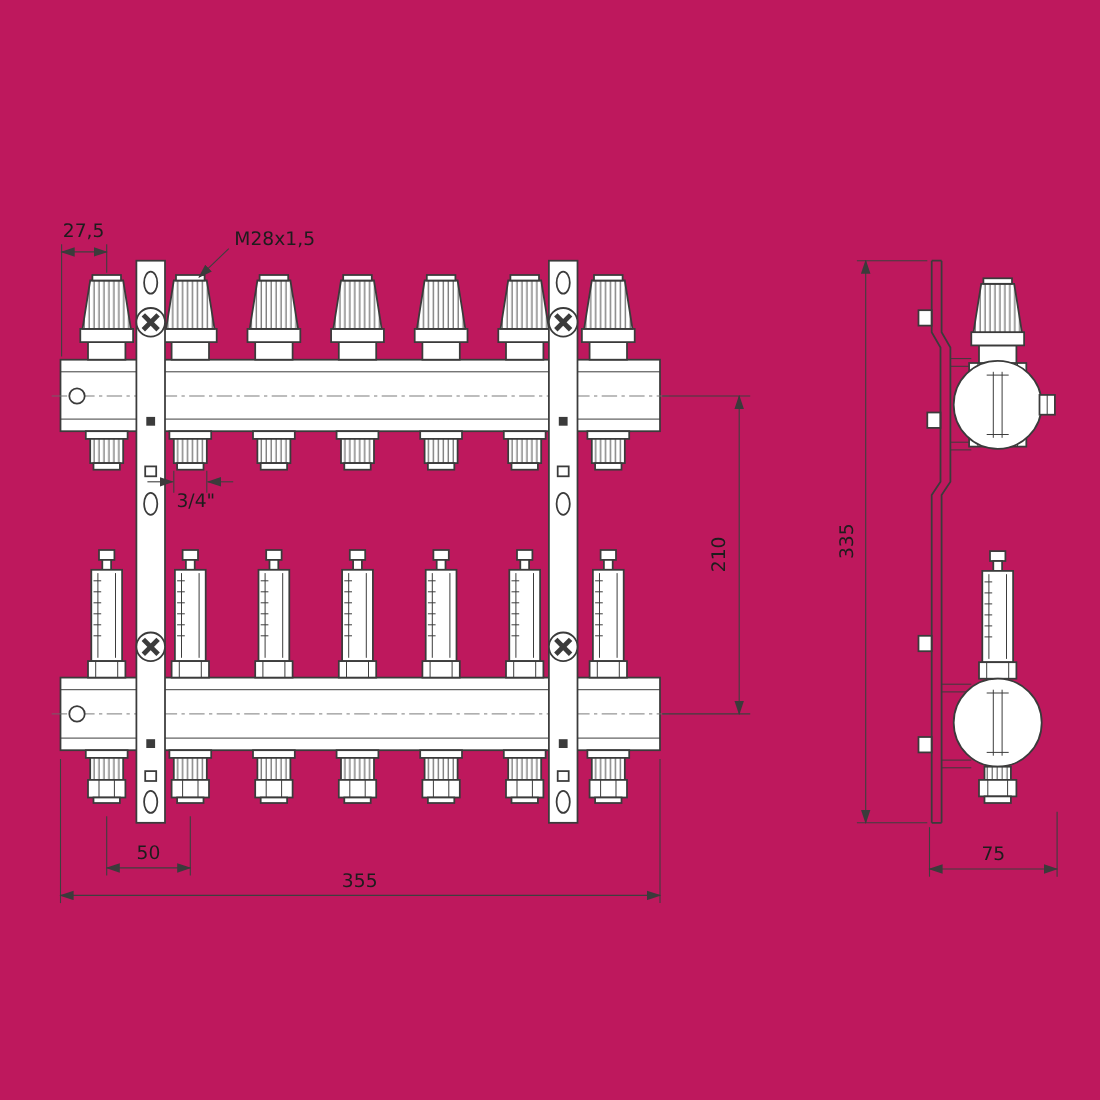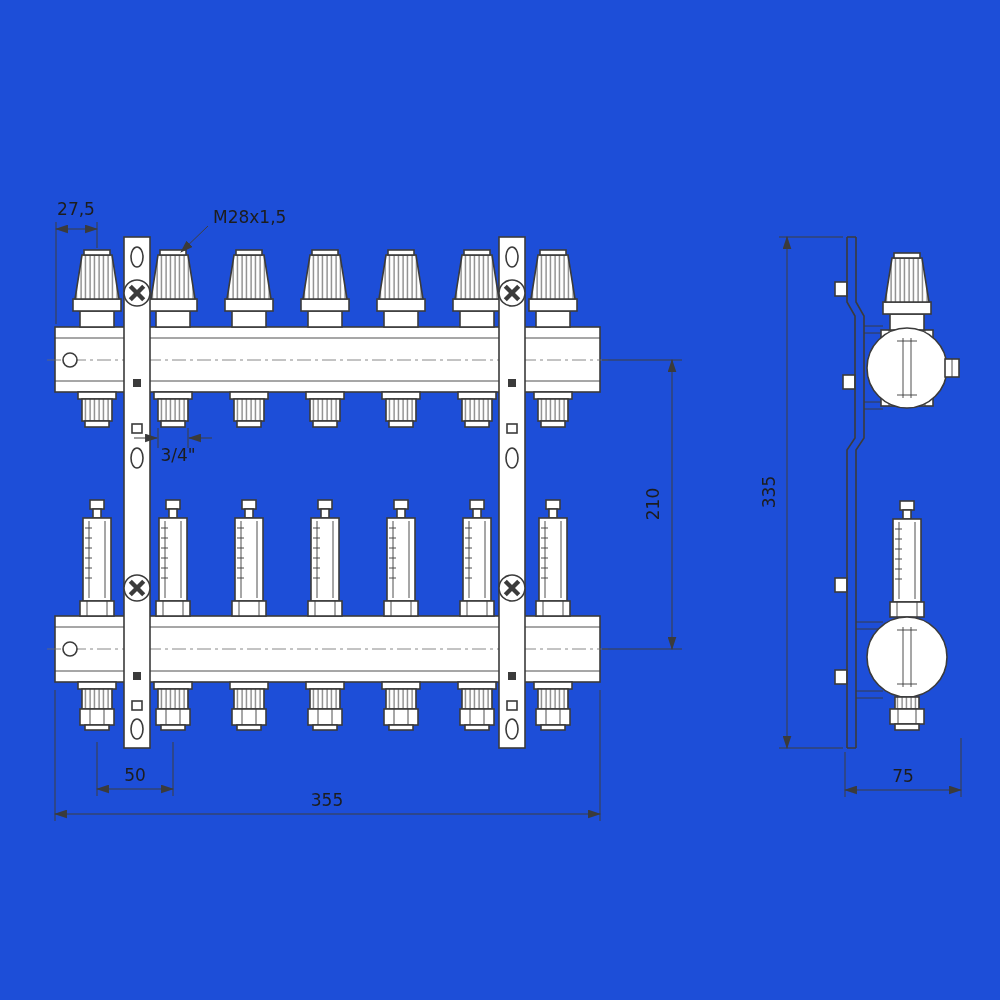--- a/index.html
+++ b/index.html
@@ -1,16 +1,16 @@
 <!DOCTYPE html>
 <html><head>
 <meta charset="utf-8">
 <style>
   html,body{margin:0;padding:0;background:#fff;}
-  .page{width:1000px;height:1000px;background:#1d4ed8;position:relative;font-family:"DejaVu Sans",sans-serif;}
+  .page{width:1000px;height:1000px;background:#be185d;position:relative;font-family:"DejaVu Sans",sans-serif;}
   svg{display:block;}
   .ln{stroke:#3b3b3b;stroke-width:1.6;fill:none;}
   .fw{fill:#ffffff;stroke:#3b3b3b;stroke-width:1.6;}
   .kn{fill:url(#knurl);stroke:#3b3b3b;stroke-width:1.6;}
   .thin{stroke:#3b3b3b;stroke-width:0.9;fill:none;}
   .dim{stroke:#3f3f3f;stroke-width:1;fill:none;}
   .cl{stroke:#6a6a6a;stroke-width:0.8;fill:none;stroke-dasharray:14 4 3 4;}
   .dark{fill:#3b3b3b;stroke:none;}
   text.dimtxt{font-family:"DejaVu Sans",sans-serif;font-size:17px;fill:#1d1d1d;}
 </style>

